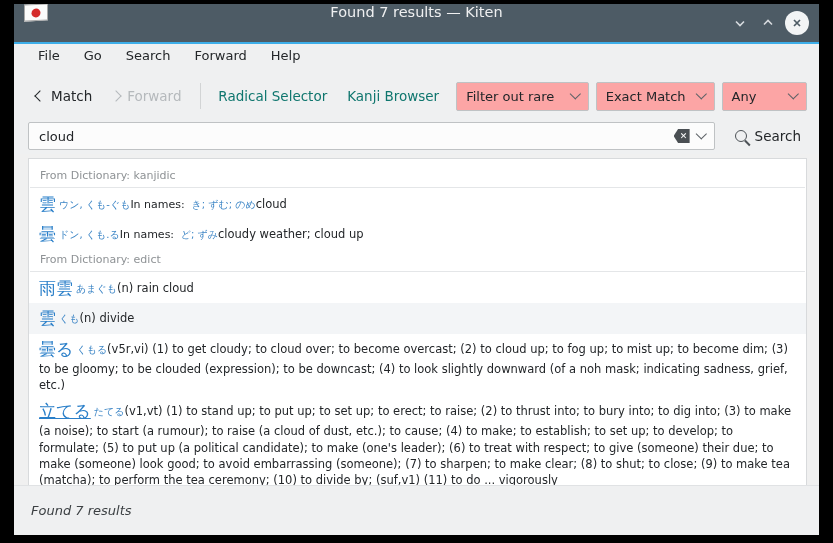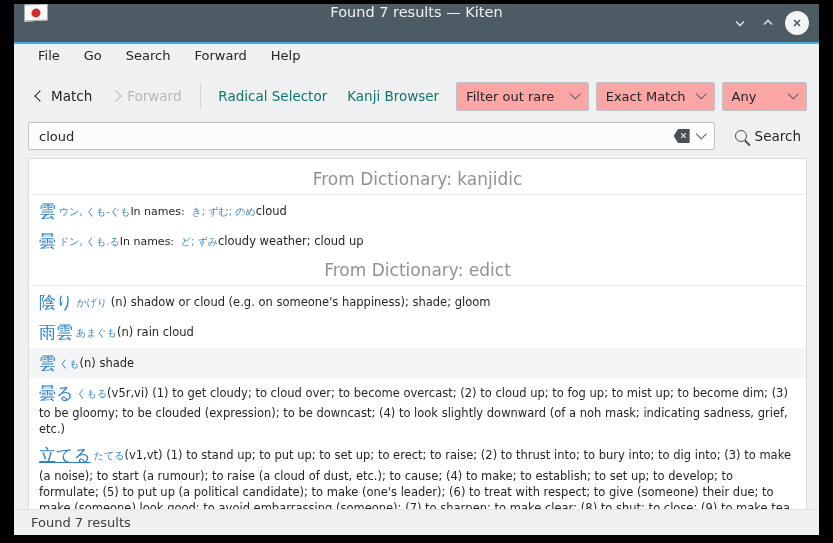--- a/index.html
+++ b/index.html
@@ -215,26 +215,25 @@
   .results {
     flex: 1;
     margin: 4px 12px 0 14px;
     background: #ffffff;
     border: 1px solid #d8dadc;
     border-bottom: none;
     overflow: hidden;
     padding: 6px 0 0 0;
   }
   .dict-header {
-    font-size: 17px;
+    font-size: 11px;
     color: #8e9295;
     padding: 4px 10px 5px 10px;
     border-bottom: 1px solid #e4e6e8;
     margin: 0 1px 1px 1px;
-    text-align: center;
   }
   .entry {
     padding: 3px 10px 3px 10px;
     font-size: 11.5px;
     color: #232629;
     line-height: 1.42;
   }
   .entry.alt { background: #f3f5f7; }
   .kanji {
     font-size: 17px;
@@ -249,28 +248,29 @@
     margin-left: 3px;
   }
   .inname {
     font-size: 11px;
     color: #232629;
   }
   .meaning { font-size: 11.5px; color: #232629; }
 
   
   .statusbar {
-    height: 26px;
+    height: 50px;
     background: #eff0f1;
     display: flex; align-items: center;
     padding-left: 17px;
     font-size: 13px;
     color: #3c4043;
     flex: 0 0 auto;
     border-top: 1px solid #e0e2e4;
+    font-style: italic;
   }
 </style>
 </head>
 <body>
 
 <div id="window">
 
   <div class="titlebar">
     <div class="app-icon"></div>
     <div class="title-text">Found 7 results — Kiten</div>
@@ -346,30 +346,27 @@
     <div class="entry">
       <span class="kanji">雲</span><span class="reading">ウン, くも-ぐも</span><span class="inname">In names:</span> <span class="reading">き; ずむ; のめ</span><span class="meaning">cloud</span>
     </div>
 
     <div class="entry">
       <span class="kanji">曇</span><span class="reading">ドン, くも.る</span><span class="inname">In names:</span> <span class="reading">ど; ずみ</span><span class="meaning">cloudy weather; cloud up</span>
     </div>
 
     <div class="dict-header">From Dictionary: edict</div>
 
-    <div class="entry">
-      <span class="kanji">陰り</span><span class="reading">かげり</span> <span class="meaning">(n) shadow or cloud (e.g. on someone's happiness); shade; gloom</span>
-    </div>
 
     <div class="entry">
       <span class="kanji">雨雲</span><span class="reading">あまぐも</span><span class="meaning">(n) rain cloud</span>
     </div>
 
     <div class="entry alt">
-      <span class="kanji">雲</span><span class="reading">くも</span><span class="meaning">(n) shade</span>
+      <span class="kanji">雲</span><span class="reading">くも</span><span class="meaning">(n) divide</span>
     </div>
 
     <div class="entry">
       <span class="kanji">曇る</span><span class="reading">くもる</span><span class="meaning">(v5r,vi) (1) to get cloudy; to cloud over; to become overcast; (2) to cloud up; to fog up; to mist up; to become dim; (3) to be gloomy; to be clouded (expression); to be downcast; (4) to look slightly downward (of a noh mask; indicating sadness, grief, etc.)</span>
     </div>
 
     <div class="entry">
       <span class="kanji ul">立てる</span><span class="reading">たてる</span><span class="meaning">(v1,vt) (1) to stand up; to put up; to set up; to erect; to raise; (2) to thrust into; to bury into; to dig into; (3) to make (a noise); to start (a rumour); to raise (a cloud of dust, etc.); to cause; (4) to make; to establish; to set up; to develop; to formulate; (5) to put up (a political candidate); to make (one's leader); (6) to treat with respect; to give (someone) their due; to make (someone) look good; to avoid embarrassing (someone); (7) to sharpen; to make clear; (8) to shut; to close; (9) to make tea (matcha); to perform the tea ceremony; (10) to divide by; (suf,v1) (11) to do ... vigorously</span>
     </div>
 

